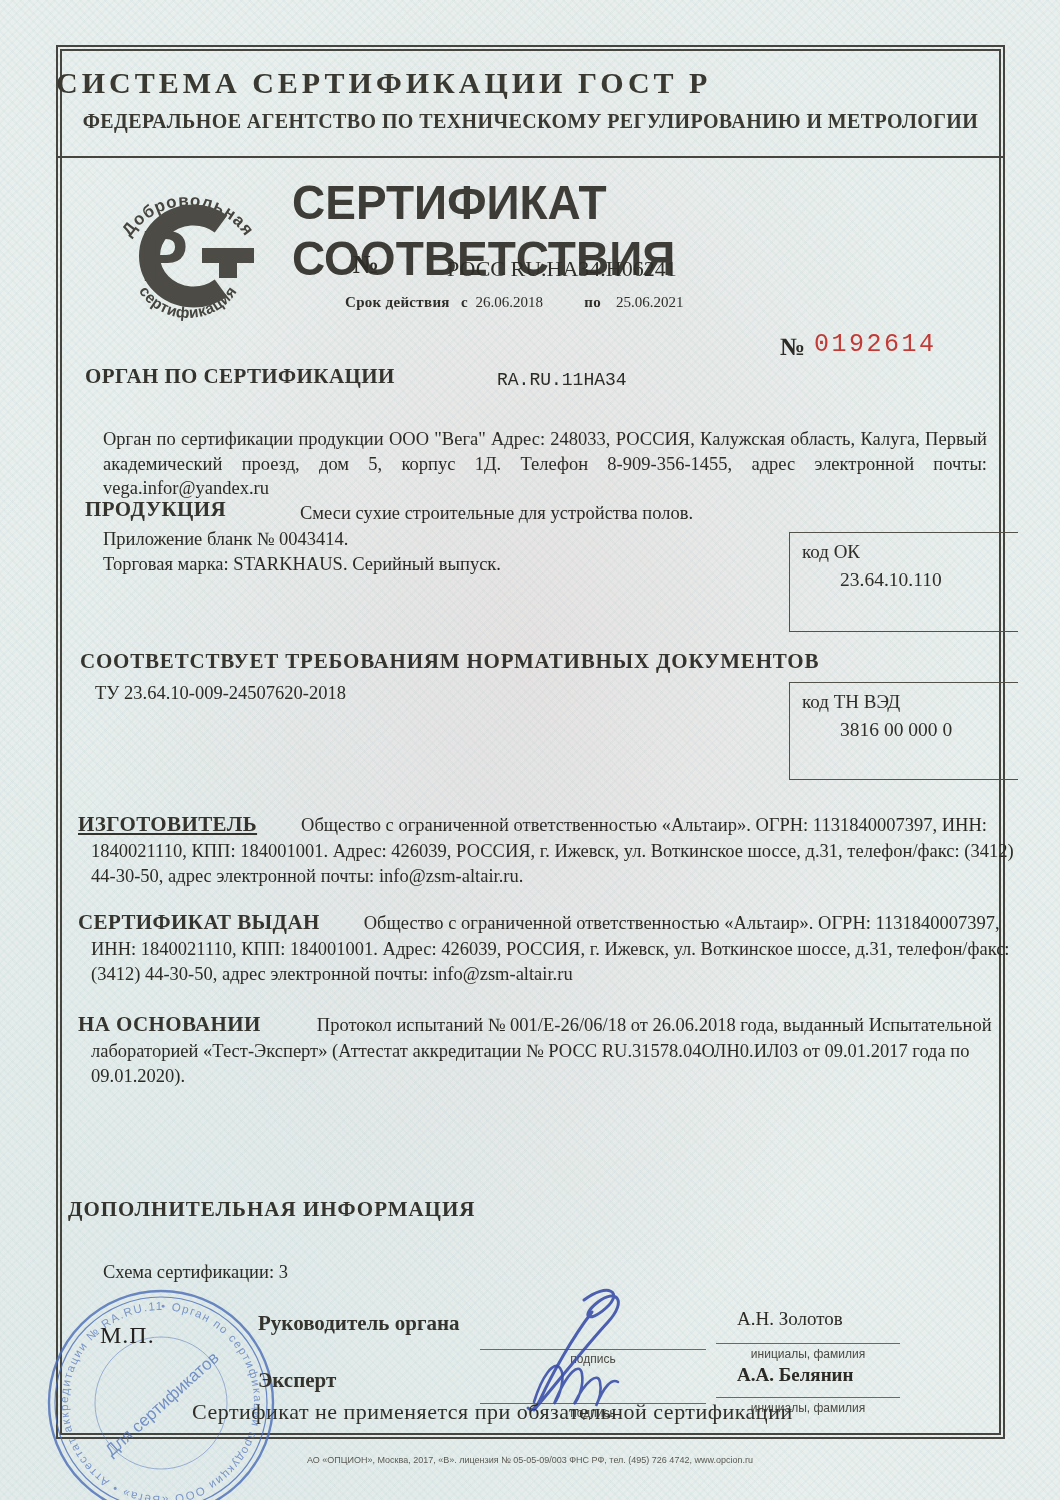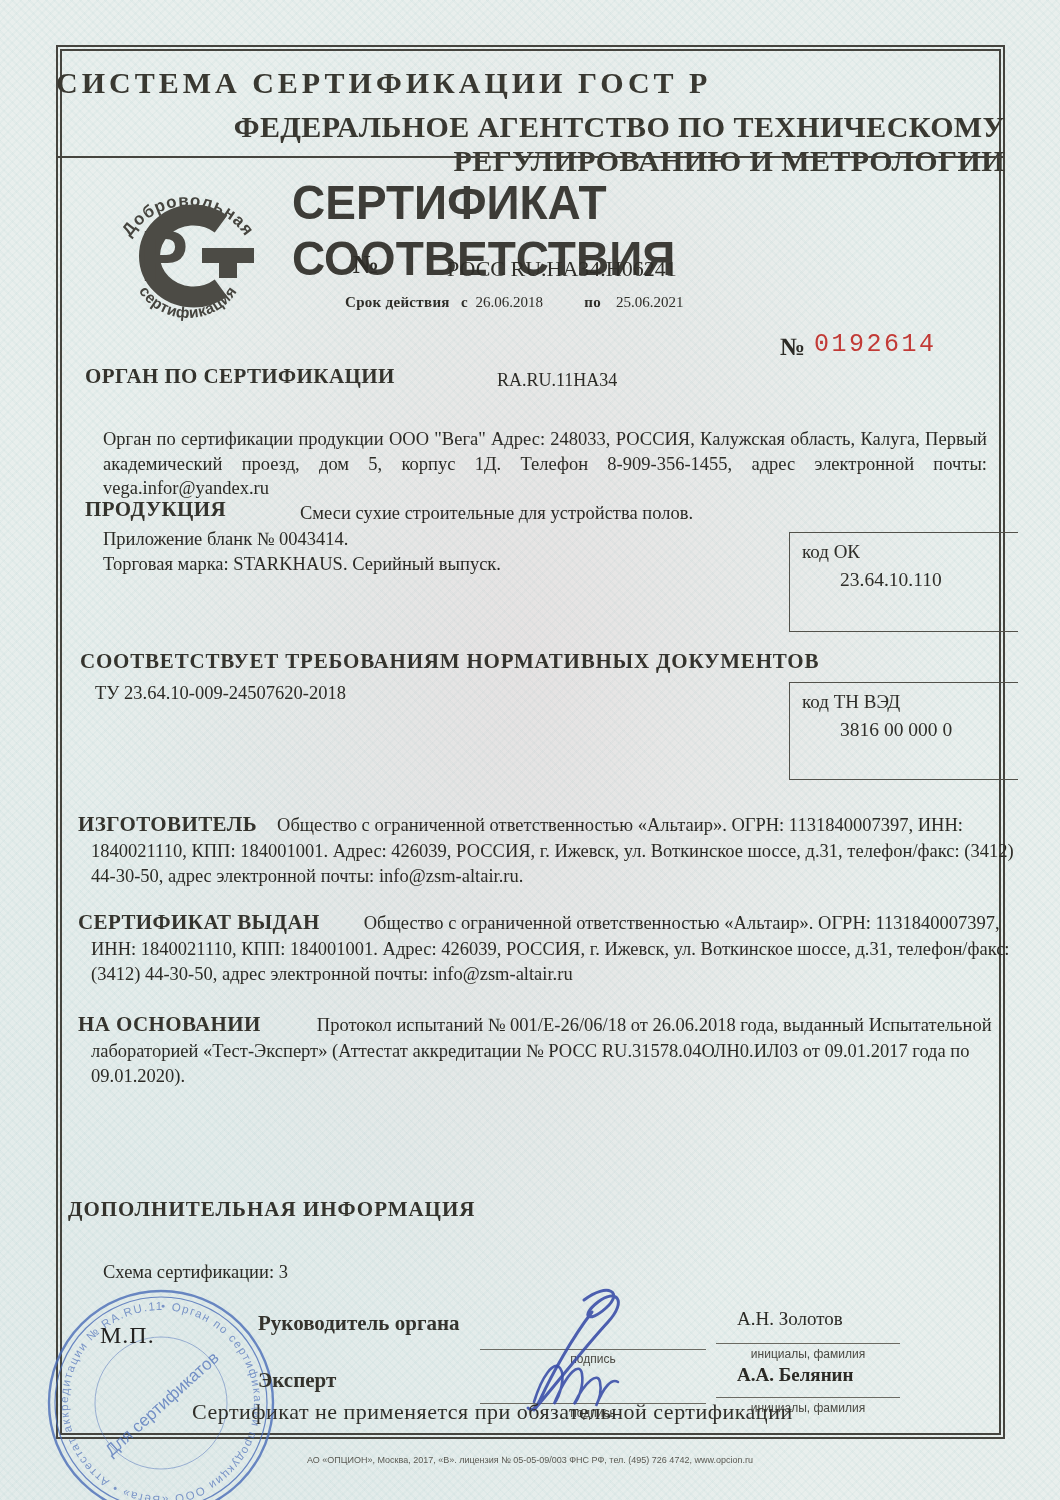--- a/index.html
+++ b/index.html
@@ -10,52 +10,52 @@
       radial-gradient(ellipse at 50% 44%, rgba(216,168,178,0.18), rgba(216,168,178,0) 58%),
       radial-gradient(ellipse at 20% 90%, rgba(150,190,200,0.10), rgba(150,190,200,0) 50%),
       repeating-linear-gradient(45deg, rgba(110,175,175,0.055) 0 2px, rgba(0,0,0,0) 2px 6px),
       repeating-linear-gradient(-45deg, rgba(110,175,175,0.05) 0 2px, rgba(0,0,0,0) 2px 6px);
     font-family:"Liberation Serif", serif; color:#2e2d28;
   }
   .abs{position:absolute;}
   .frame{left:56px; top:45px; width:937px; height:1382px; border:6px double #45443e;}
   .hdr-line1{left:56px; top:66px; width:949px; text-align:left; font-weight:bold;
     font-size:30px; letter-spacing:4px; color:#393831;}
-  .hdr-line2{left:56px; top:110px; width:949px; text-align:right; font-weight:bold;
-    font-size:30px; letter-spacing:0.4px; color:#393831;}
+  .hdr-line2{left:56px; top:110px; width:949px; text-align:center; font-weight:bold;
+    font-size:20px; letter-spacing:0.4px; color:#393831;}
   .hdr-divider{left:56px; top:156px; width:949px; border-top:2px solid #45443e; height:0;}
   .doc-title{left:292px; top:176px; width:700px; font-family:"Liberation Sans", sans-serif;
     font-weight:bold; font-size:46px; color:#3d3c37; letter-spacing:0px; transform:scale(1,1.04);}
   .num-label{left:353px; top:250px; font-size:26px; font-weight:bold;}
   .num-value{left:447px; top:256px; font-size:22px;}
   .validity{left:345px; top:294px; font-size:15px;}
   .validity b{letter-spacing:0.3px;}
   .blank-no-label{left:780px; top:333px; font-size:25px; font-weight:bold; color:#2c2b26;}
   .blank-no-value{left:814px; top:330px; font-family:"Liberation Mono", monospace;
     font-size:25px; color:#c23a36; letter-spacing:2.5px;}
   .sec-h{font-weight:bold; font-size:21px; color:#34332d; letter-spacing:0.4px;}
   .body-t{font-size:18.5px; line-height:1.33; color:#2b2a25;}
   .org-h{left:85px; top:364px;}
-  .org-code{left:497px; top:369px; font-size:18px;}
+  .org-code{left:497px; top:369px; font-size:18px;font-family:Liberation Mono, monospace;}
   .org-text{left:103px; top:427px; width:884px; text-align:justify;}
   .prod-h{left:85px; top:497px;}
   .prod-name{left:300px; top:501px;}
   .prod-attach{left:103px; top:527px;}
   .prod-tm{left:103px; top:552px;}
   .code-box{width:216px; border:1.6px solid #52514a; border-right:none; padding:8px 0 0 12px;}
   .ok-box{left:789px; top:532px; height:90px;}
   .tnved-box{left:789px; top:682px; height:88px;}
   .code-box .lbl{font-size:19px;}
   .code-box .val{font-size:19.5px; margin:6px 0 0 38px;}
   .conf-h{left:80px; top:649px; letter-spacing:0.8px;}
   .conf-doc{left:95px; top:681px;}
   .para{padding-left:13px; text-indent:-13px;}
   .para .sec-h{text-indent:0;}
   .manu{left:78px; top:811px; width:930px;}
-  .manu .sec-h{margin-right:20px;}
+  .manu .sec-h{margin-right:44px;text-decoration:underline;}
   .issued{left:78px; top:909px; width:930px;}
   .issued .sec-h{margin-right:44px;}
   .basis{left:78px; top:1011px; width:912px;}
   .basis .sec-h{margin-right:56px;}
   .add-h{left:68px; top:1197px; letter-spacing:1px;}
   .scheme{left:103px; top:1260px;}
   .mp{left:100px; top:1322px; font-size:24px; color:#232220; letter-spacing:1px;}
   .sig-role{font-weight:bold; font-size:21px; color:#34332d;}
   .role-head{left:258px; top:1311px;}
   .role-expert{left:258px; top:1368px;}

